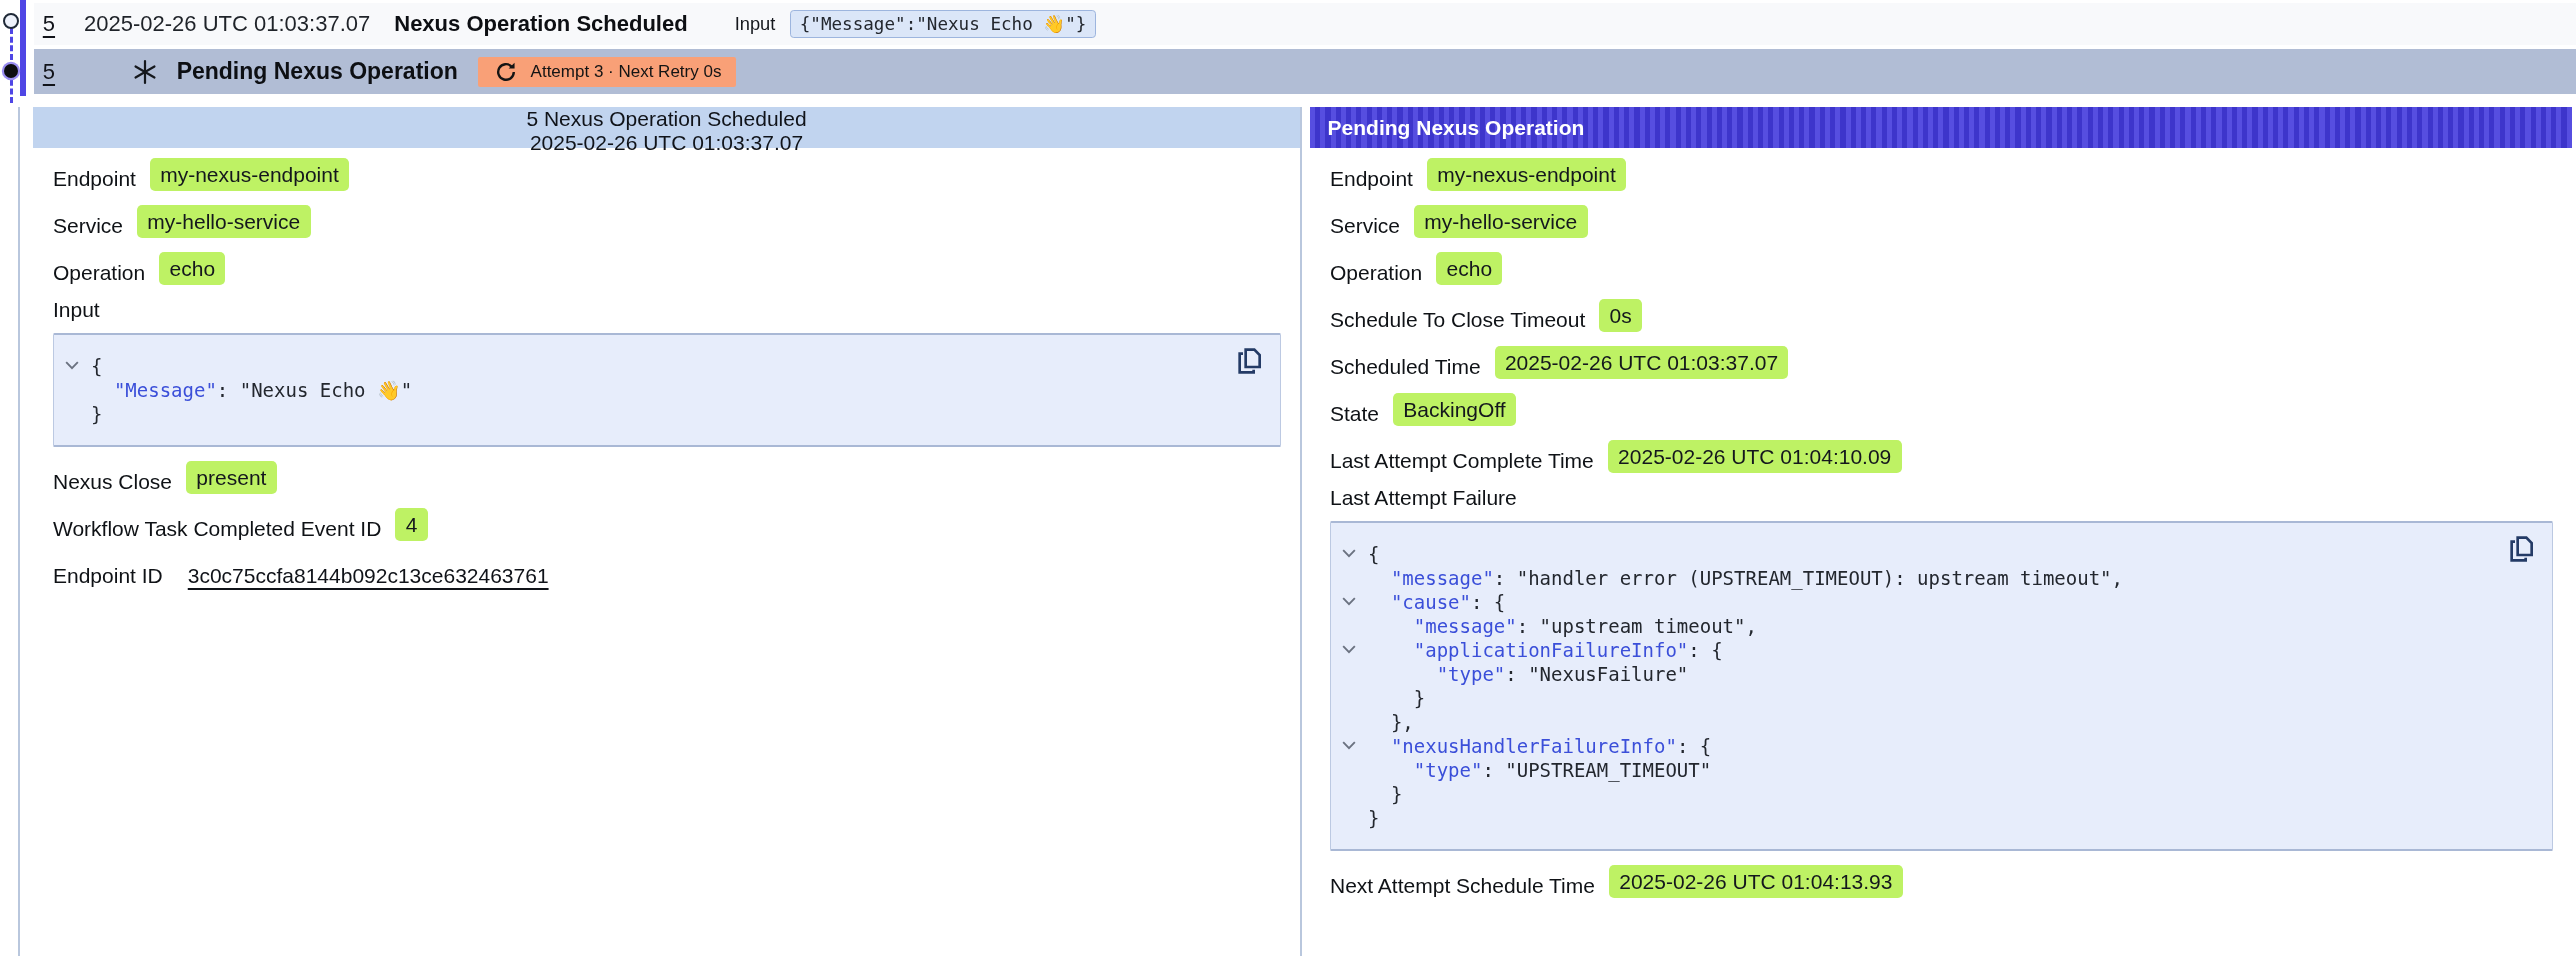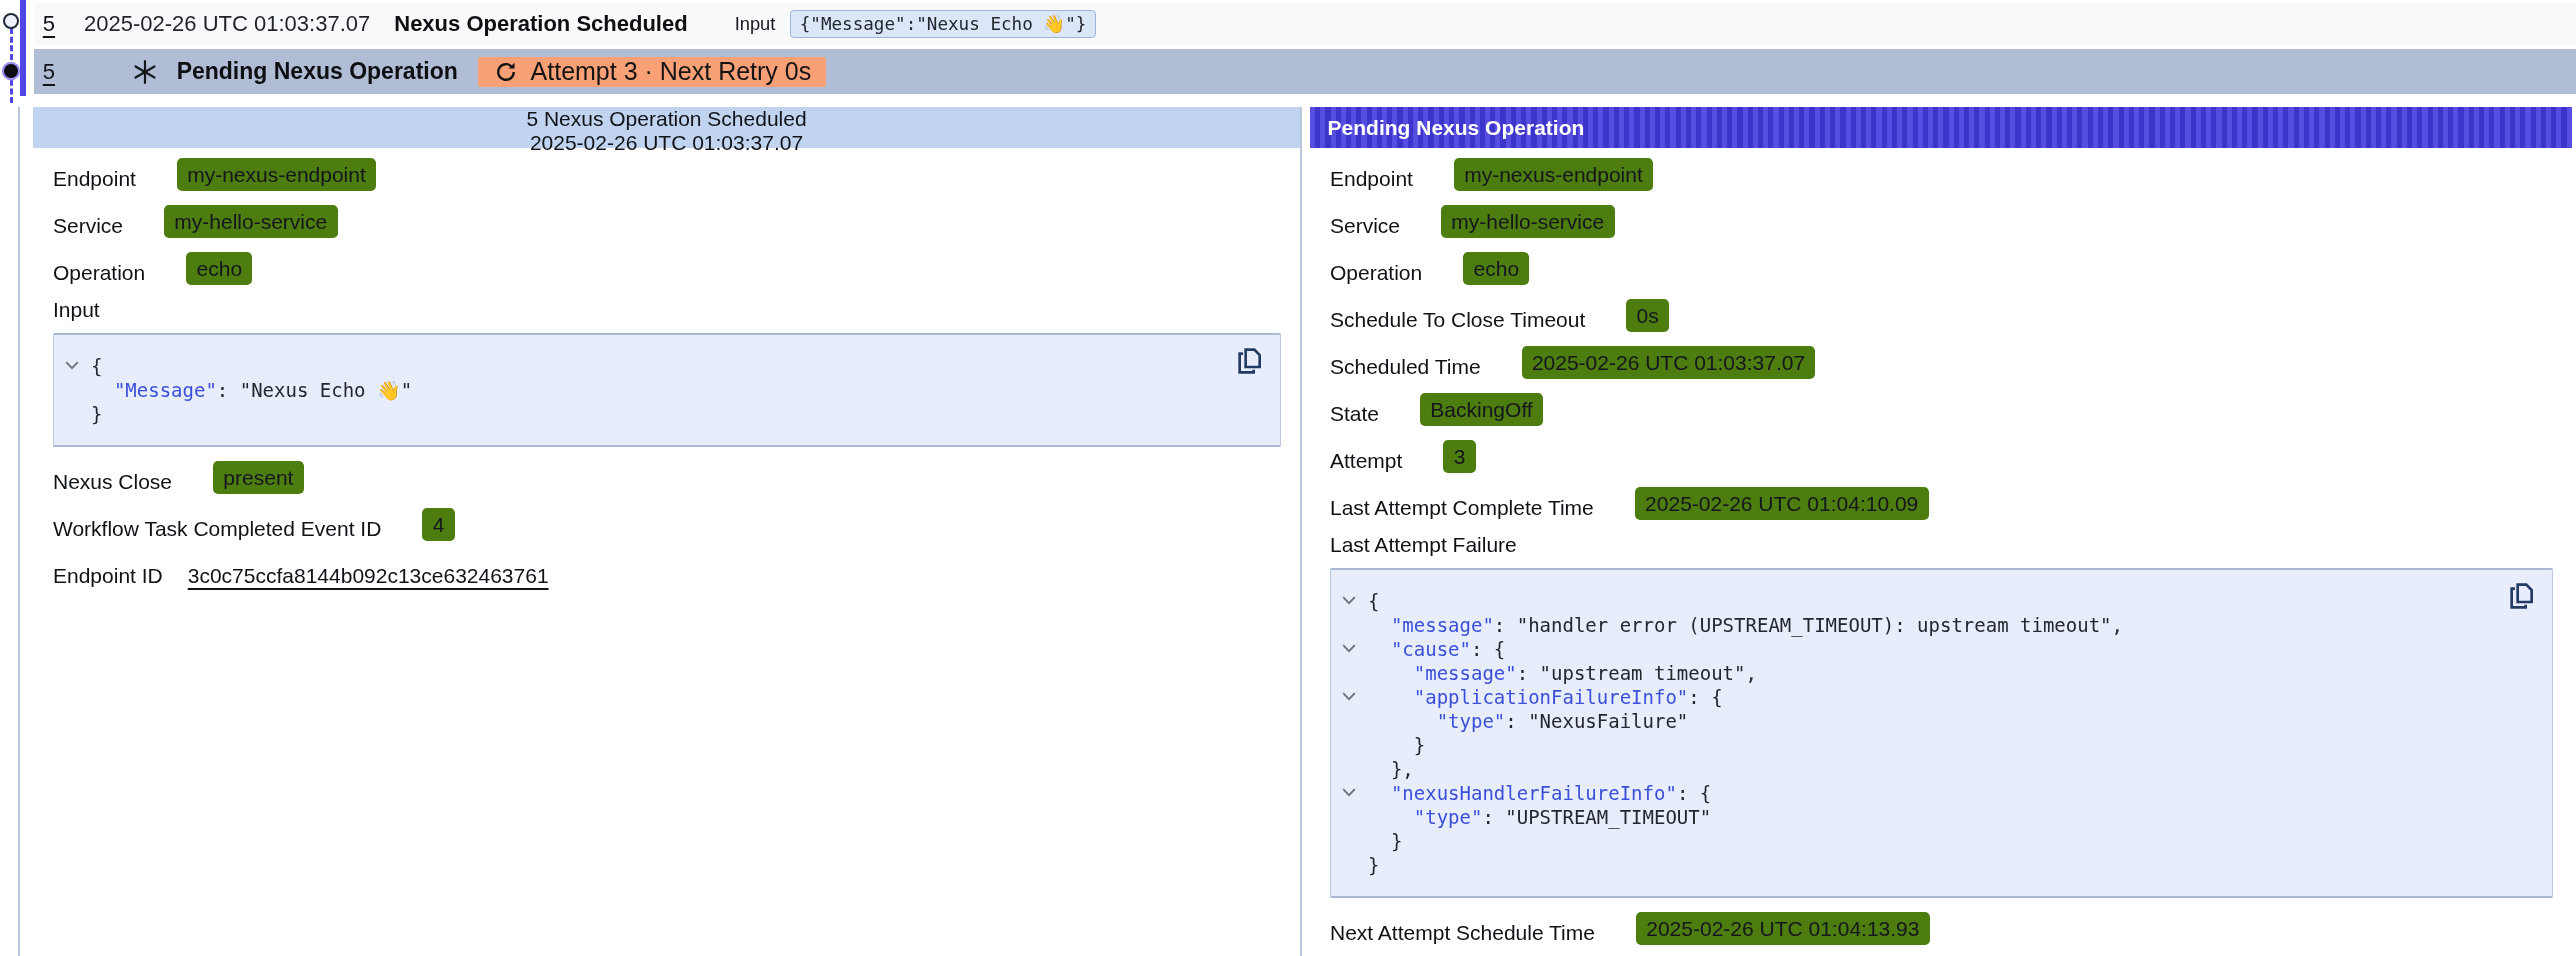--- a/index.html
+++ b/index.html
@@ -22,38 +22,38 @@
   .evt-id{color:#111319;text-decoration:underline;text-underline-offset:5.1px;
           text-decoration-thickness:1.8px;margin-left:8.8px;cursor:pointer;}
   .evt-time{margin-left:29px;color:#1f2329;}
   .evt-title{margin-left:24px;font-weight:700;color:#0d0f13;}
   .evt-input-label{margin-left:47px;font-size:18.3px;color:#14171c;}
   .evt-chip{margin-left:14.6px;background:#dbe6f8;border:1.5px solid #9db5de;border-radius:3.7px;
             font-family:"DejaVu Sans Mono",monospace;font-size:17.6px;padding:2.9px 8.8px;color:#23272e;white-space:pre;}
   .pending-icon{margin-left:76px;display:inline-flex;}
   .pending-title{margin-left:17.6px;font-size:23px;font-weight:700;color:#0d0f13;}
   .attempt-badge{margin-left:20.5px;background:#f9a077;border-radius:2.2px;height:30px;
-                 display:inline-flex;align-items:center;gap:11.7px;padding:0 14.6px;font-size:25px;color:#141414;}
+                 display:inline-flex;align-items:center;gap:11.7px;padding:0 14.6px;font-size:17px;color:#141414;}
 
   
   .vline{position:absolute;top:107px;bottom:0;width:2.2px;background:#b9c7dd;}
   .vline-left{left:17.6px;}
   .vline-mid{left:1300px;}
   .panel{position:absolute;top:107px;}
   .panel-left{left:33px;width:1267px;}
   .panel-right{left:1310px;width:1262px;}
   .ph{height:41px;display:flex;align-items:center;font-size:21px;box-sizing:border-box;}
   .ph-left{background:#c1d4ef;justify-content:space-between;padding:0 17.6px;color:#101319;font-weight:500;flex-direction:column;}
   .ph-right{background:repeating-linear-gradient(90deg,#564ee0 0 5.1px,#3d35cb 5.1px 10.3px);
             color:#ffffff;font-weight:600;padding:0 17.6px;}
   .pbody{padding:8.8px 14.6px 0 20px;}
 
   
   .field{display:flex;align-items:flex-end;gap:14px;height:34px;margin-bottom:13px;font-size:21px;color:#0f1216;}
-  .badge{background:#4d7c0f;border-radius:5.1px;padding:2.9px 10.3px;line-height:27px;white-space:nowrap;color:#14171d;margin-left:27px;}
+  .badge{background:#bef264;border-radius:5.1px;padding:2.9px 10.3px;line-height:27px;white-space:nowrap;color:#14171d;}
   .link-val{color:#101319;text-decoration:underline;text-underline-offset:5.1px;
             text-decoration-thickness:1.8px;cursor:pointer;white-space:nowrap;margin-left:11px;}
 
   
   .code-label{font-size:21px;color:#0f1216;height:25px;display:flex;align-items:center;margin:2.9px 0 10.3px 0;}
   .code-block{position:relative;background:#e7edfb;border:1.5px solid #bcc9e2;border-top:2.9px solid #a9b8d5;
               border-bottom:2.2px solid #a9b8d5;border-radius:1.5px;margin:0 4.4px 13px 0;
               padding:19px 59px 19px 37px;font-family:"DejaVu Sans Mono",monospace;
               font-size:19px;color:#23272e;box-sizing:border-box;}
   .code-line{position:relative;line-height:24px;white-space:pre;}
@@ -182,24 +182,20 @@
           </div>
           <div class="field">
             <span>Scheduled Time</span>
             <span class="badge">2025-02-26 UTC 01:03:37.07</span>
           </div>
           <div class="field">
             <span>State</span>
             <span class="badge">BackingOff</span>
           </div>
           <div class="field">
-            <span>Attempt</span>
-            <span class="badge">3</span>
-          </div>
-          <div class="field">
             <span>Last Attempt Complete Time</span>
             <span class="badge">2025-02-26 UTC 01:04:10.09</span>
           </div>
         </div>
       <div class="code-label">Last Attempt Failure</div>
       <div class="code-block" id="code-failure">
         <button class="copy-btn" title="">
           <svg width="32" height="32" viewBox="0 0 24 24" fill="none" stroke="#243b66" stroke-width="2">
             <path d="M9.5 3.5 H16 L20 7.5 V16.5 H9.5 Z"></path>
               <path d="M7.5 6.5 H5 V20.5 H15.5 V18.5"></path>

